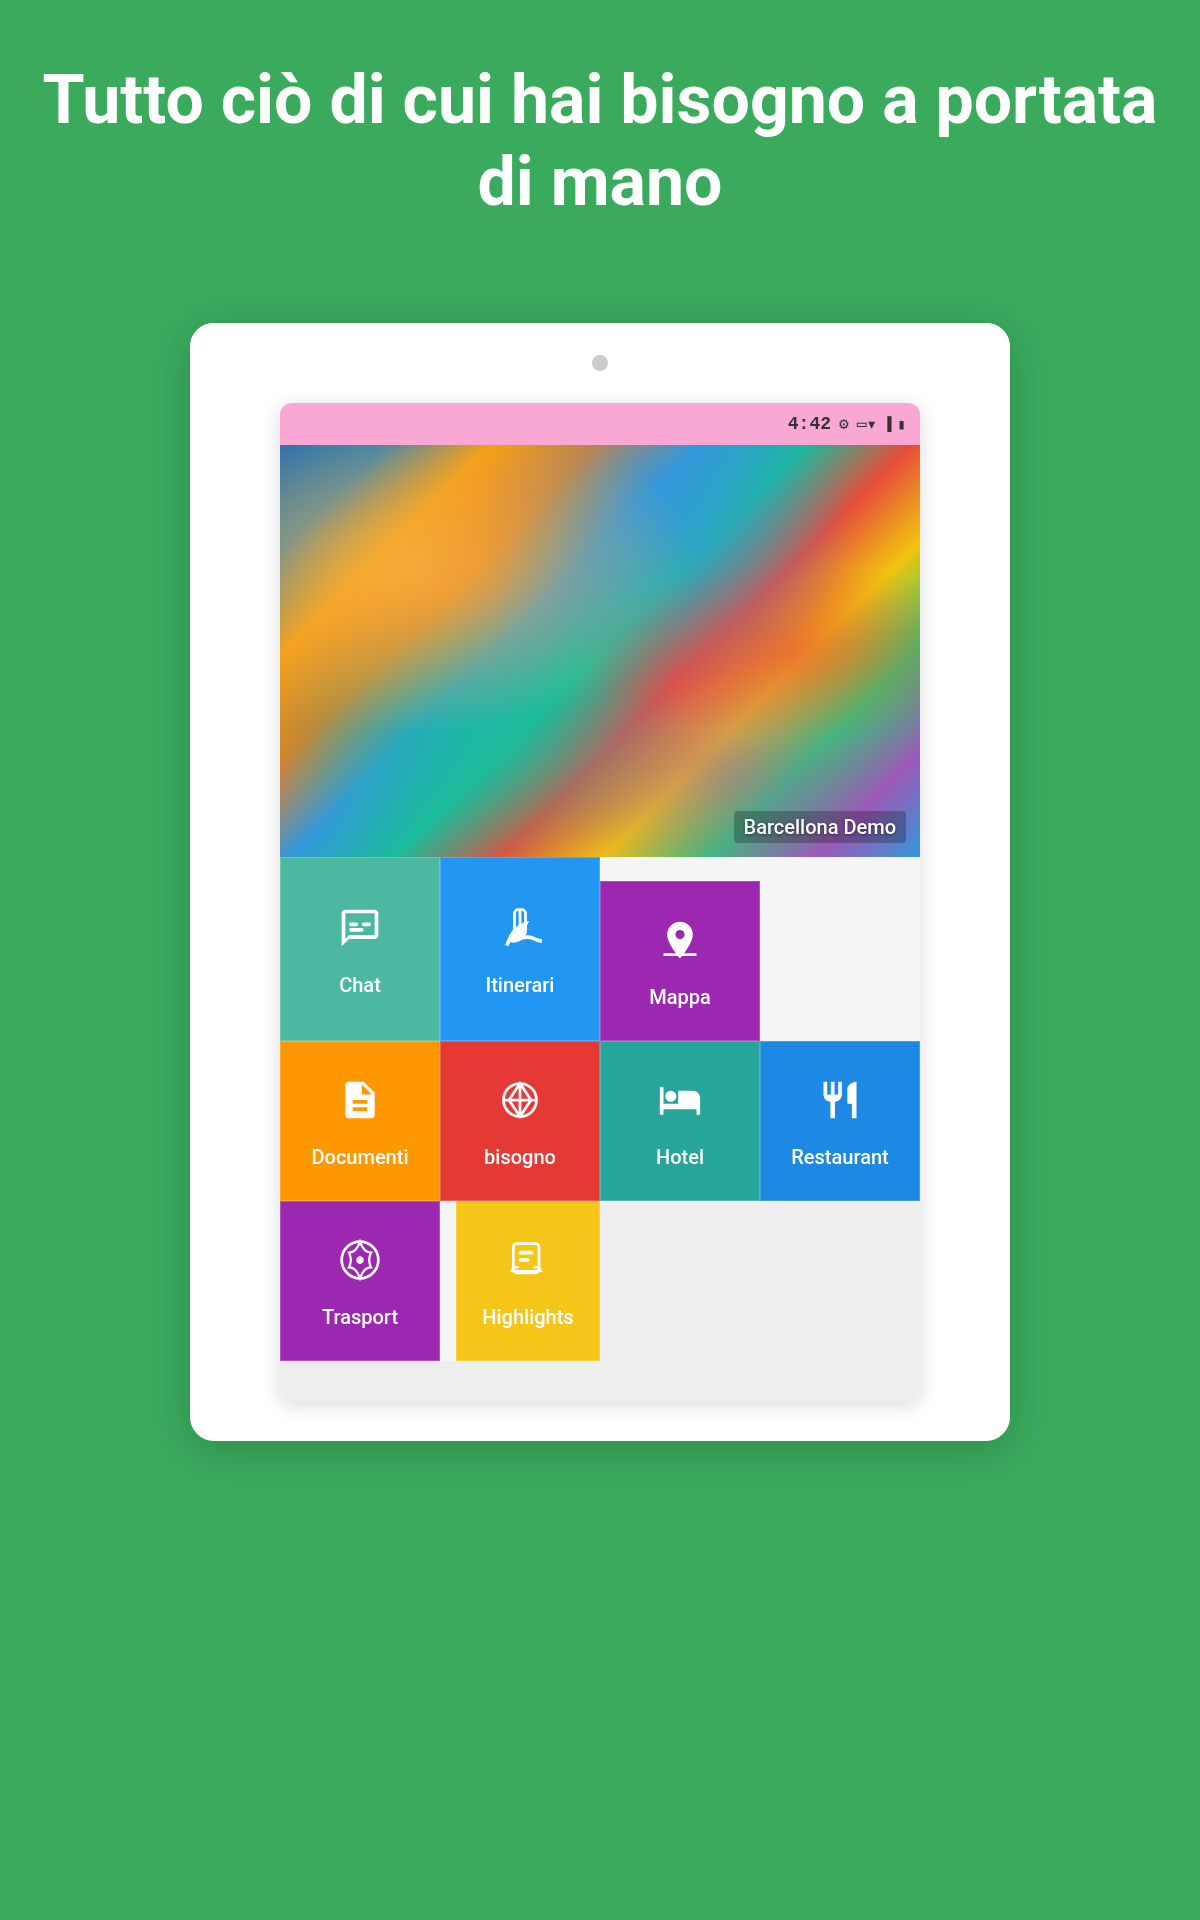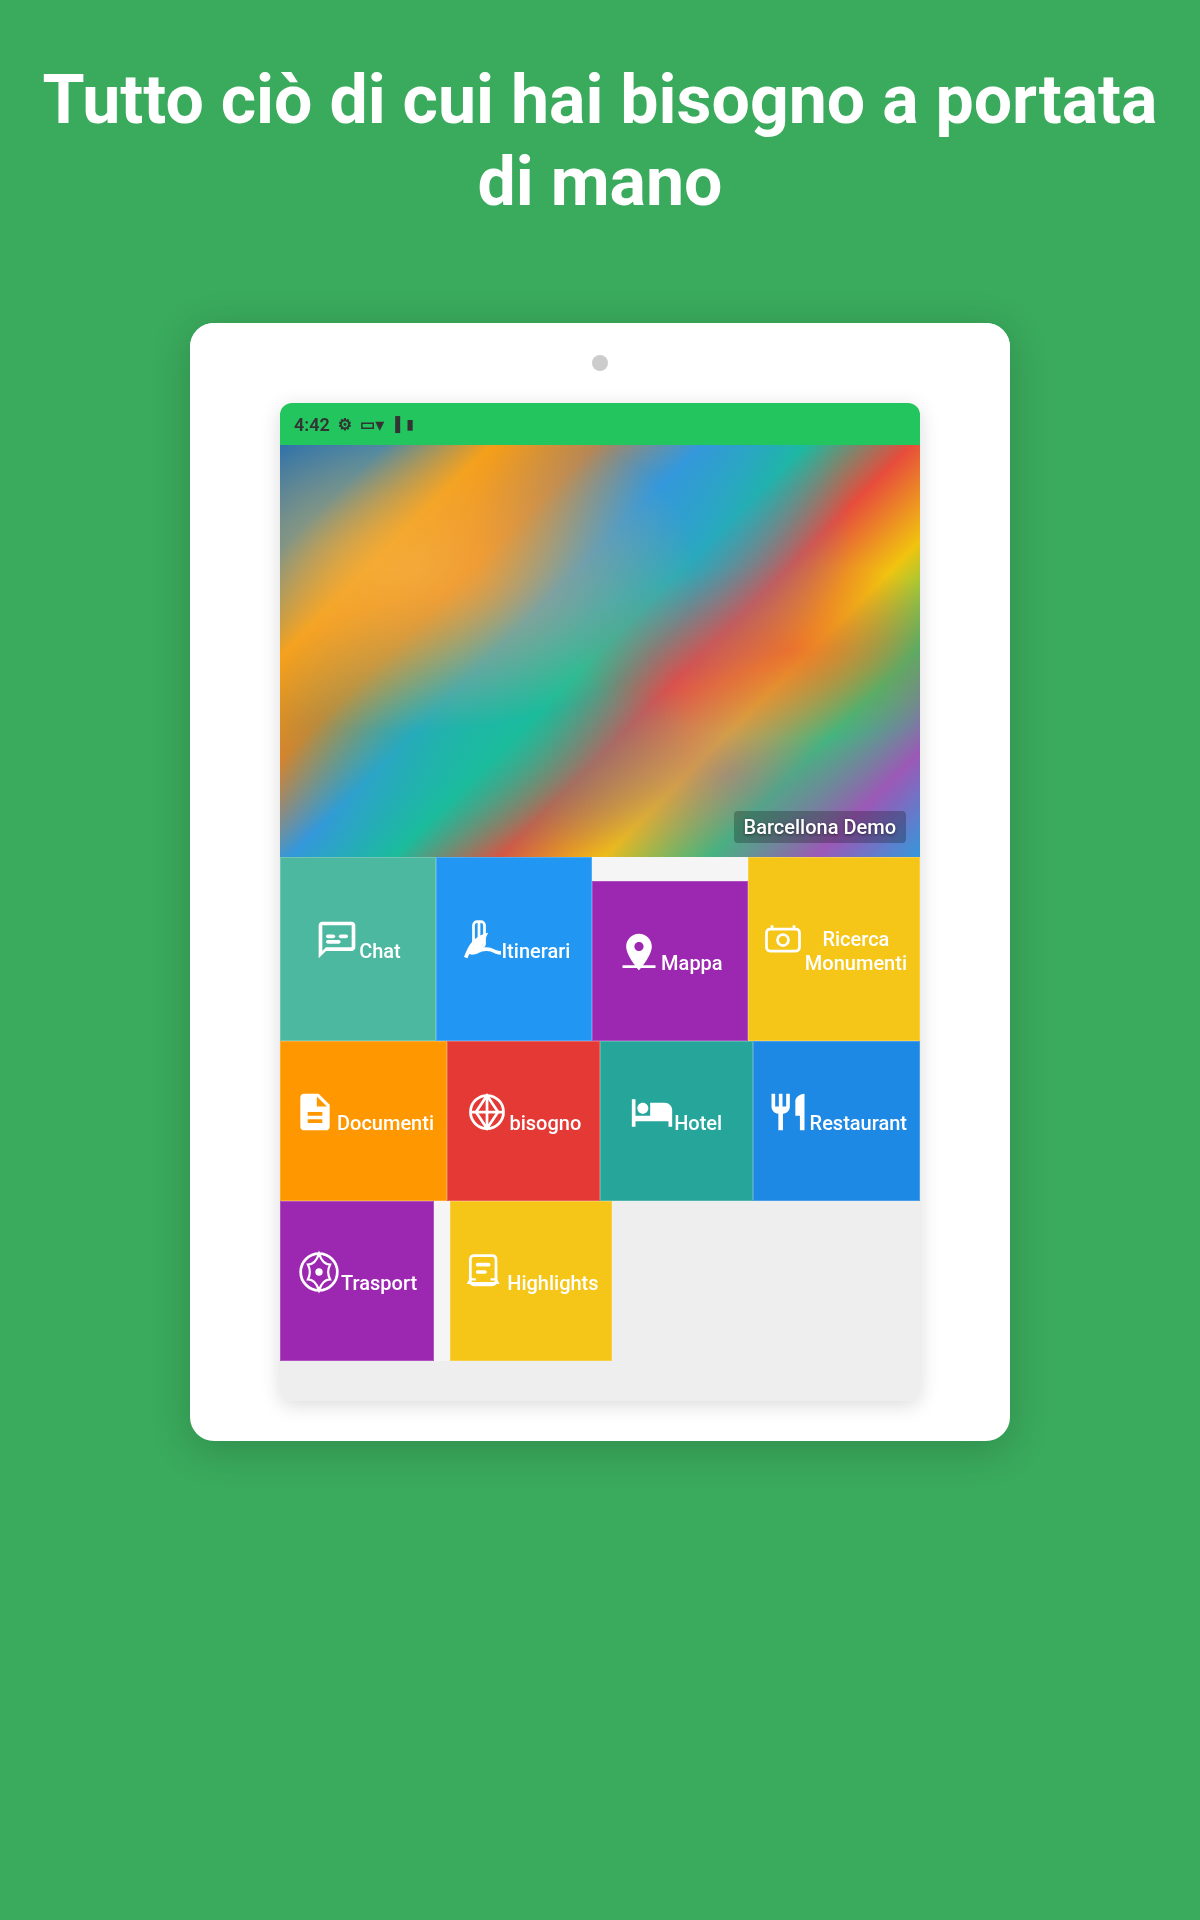--- a/index.html
+++ b/index.html
@@ -58,28 +58,29 @@
 
     .phone-screen {
       margin: 0 90px 40px 90px;
       background: #f5f5f5;
       border-radius: 12px;
       overflow: hidden;
       box-shadow: 0 4px 20px rgba(0,0,0,0.15);
     }
 
     .phone-status-bar {
-      background: #22c55e;
+      background: #f9a8d4;
       height: 42px;
       display: flex;
       align-items: center;
-      justify-content: flex-start;
+      justify-content: flex-end;
       padding: 0 14px;
       font-size: 18px;
       color: #333;
+      font-family: Liberation Mono, monospace;
     }
 
     .status-left {
       display: flex;
       align-items: center;
       gap: 8px;
       font-size: 18px;
       font-weight: 600;
     }
 
@@ -130,21 +131,21 @@
     }
 
     .grid {
       display: grid;
       grid-template-columns: repeat(4, 1fr);
       gap: 0;
     }
 
     .grid-item {
       display: flex;
-      flex-direction: row;
+      flex-direction: column;
       align-items: center;
       justify-content: center;
       padding: 24px 12px 20px 12px;
       color: #ffffff;
       font-size: 20px;
       font-weight: 500;
       min-height: 160px;
       border: 1px solid rgba(255,255,255,0.2);
       cursor: pointer;
       text-align: center;
@@ -246,30 +247,20 @@
         <div class="grid-item mappa">
           <div class="icon">
             <svg viewBox="0 0 24 24" xmlns="http://www.w3.org/2000/svg">
               <path d="M12 2C8.13 2 5 5.13 5 9c0 5.25 7 13 7 13s7-7.75 7-13c0-3.87-3.13-7-7-7zm0 9.5c-1.38 0-2.5-1.12-2.5-2.5s1.12-2.5 2.5-2.5 2.5 1.12 2.5 2.5-1.12 2.5-2.5 2.5z"></path>
               <path d="M3 20h18" stroke="#fff" stroke-width="1.5" fill="none"></path>
             </svg>
           </div>
           <span>Mappa</span>
         </div>
 
-        <div class="grid-item ricerca">
-          <div class="icon">
-            <svg viewBox="0 0 24 24" xmlns="http://www.w3.org/2000/svg">
-              <rect x="3" y="6" width="18" height="12" rx="2" fill="none" stroke="#fff" stroke-width="1.5"></rect>
-              <circle cx="12" cy="12" r="3" fill="none" stroke="#fff" stroke-width="1.5"></circle>
-              <path d="M6 6V4M18 6V4" stroke="#fff" stroke-width="1.5"></path>
-            </svg>
-          </div>
-          <span>Ricerca Monumenti</span>
-        </div>
       </div>
 
       <div class="grid">
 
         <div class="grid-item documenti">
           <div class="icon">
             <svg viewBox="0 0 24 24" xmlns="http://www.w3.org/2000/svg">
               <path d="M14 2H6c-1.1 0-2 .9-2 2v16c0 1.1.9 2 2 2h12c1.1 0 2-.9 2-2V8l-6-6zm2 16H8v-2h8v2zm0-4H8v-2h8v2zm-3-5V3.5L18.5 9H13z"></path>
             </svg>
           </div>

